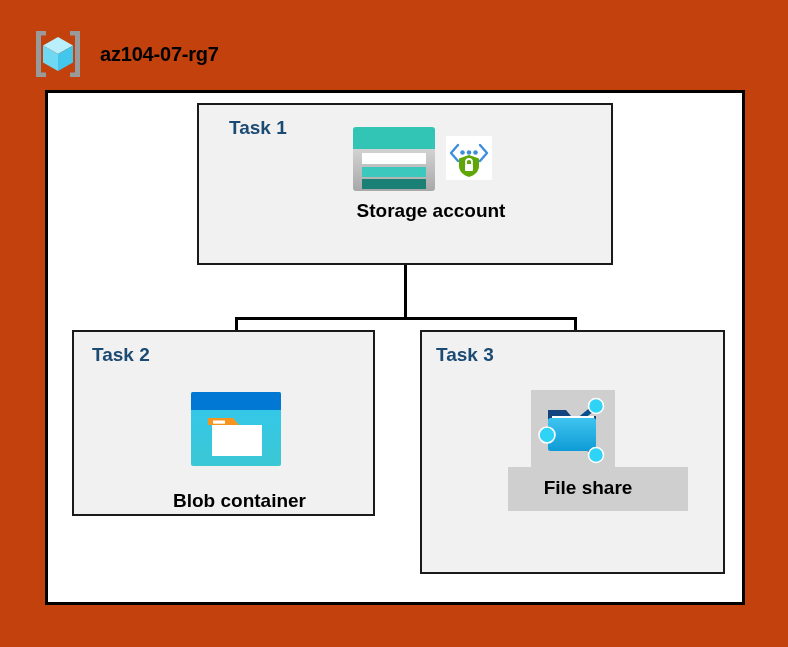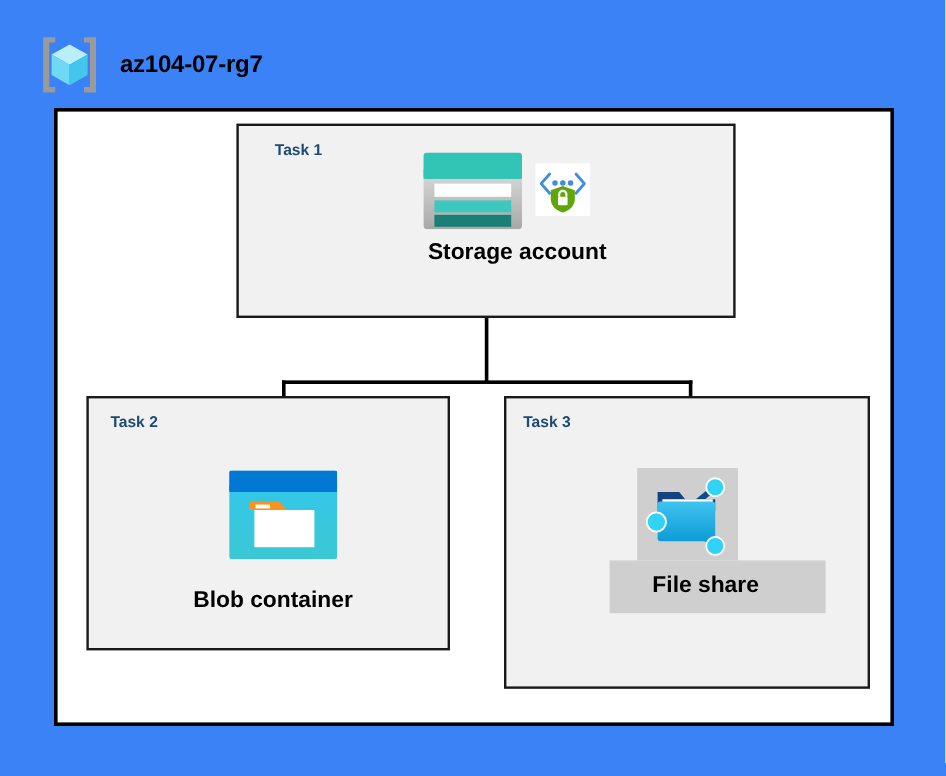--- a/index.html
+++ b/index.html
@@ -13,21 +13,21 @@
     height: 647px;
     font-family: "Liberation Sans", sans-serif;
     overflow: hidden;
     position: relative;
   }
 
   #canvas {
     position: relative;
     width: 788px;
     height: 647px;
-    background: #3b82f6;
+    background: #c2410c;
   }
 
   
   .title-row {
     position: absolute;
     left: 30px;
     top: 28px;
     height: 52px;
     display: flex;
     align-items: center;
@@ -59,26 +59,26 @@
   }
 
   
   .task-box {
     position: absolute;
     background: #F1F1F1;
     border: 2px solid #1A1A1A;
     box-sizing: border-box;
   }
   #task1-box { left: 197px; top: 103px; width: 416px; height: 162px; }
-  #task2-box { left: 72px;  top: 330px; width: 303px; height: 212px; }
+  #task2-box { left: 72px;  top: 330px; width: 303px; height: 186px; }
   #task3-box { left: 420px; top: 330px; width: 305px; height: 244px; }
 
   .task-label {
     position: absolute;
-    font-size: 13px;
+    font-size: 19px;
     font-weight: bold;
     color: #1B4A72;
     white-space: nowrap;
   }
   #task1-label { left: 30px; top: 12px; }
   #task2-label { left: 18px; top: 12px; }
   #task3-label { left: 14px; top: 12px; text-align: right; }
 
   
   .node-label {
@@ -191,21 +191,21 @@
     <rect x="0" y="0" width="90" height="74" rx="2" fill="url(#grBlob)"></rect>
     <rect x="0" y="0" width="90" height="18" rx="2" fill="#0078D4"></rect>
     <rect x="0" y="12" width="90" height="6" fill="#0078D4"></rect>
 
     <path d="M17 26 L42 26 L48 33 L17 33 Z" fill="#F7941E"></path>
     <rect x="22" y="28.5" width="12" height="3.2" fill="#FFFFFF"></rect>
 
     <rect x="21" y="33" width="50" height="31" fill="#FFFFFF"></rect>
   </svg>
 
-  <div class="node-label" style="left:76px; top:490px; width:303px;">Blob container</div>
+  <div class="node-label" style="left:88px; top:490px; width:303px;">Blob container</div>
 
   <div class="task-box" id="task3-box">
     <div class="task-label" id="task3-label">Task 3</div>
   </div>
 
   <div class="hl" style="left:531px; top:390px; width:84px; height:77px;"></div>
   <div class="hl" style="left:508px; top:467px; width:180px; height:44px;"></div>
 
   <svg class="icon-abs" style="left:534px; top:392px; width:80px; height:74px;" viewBox="0 0 80 74">
     <defs>

